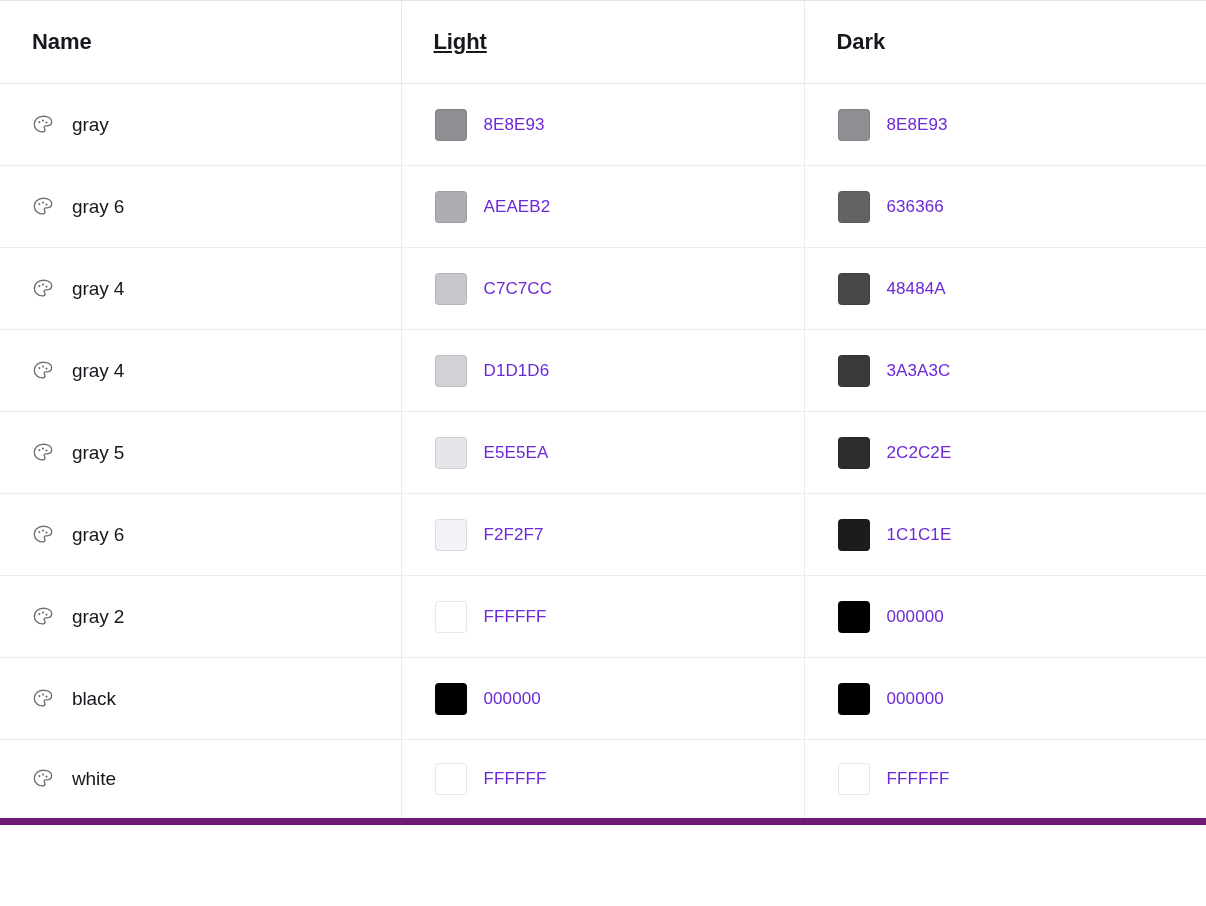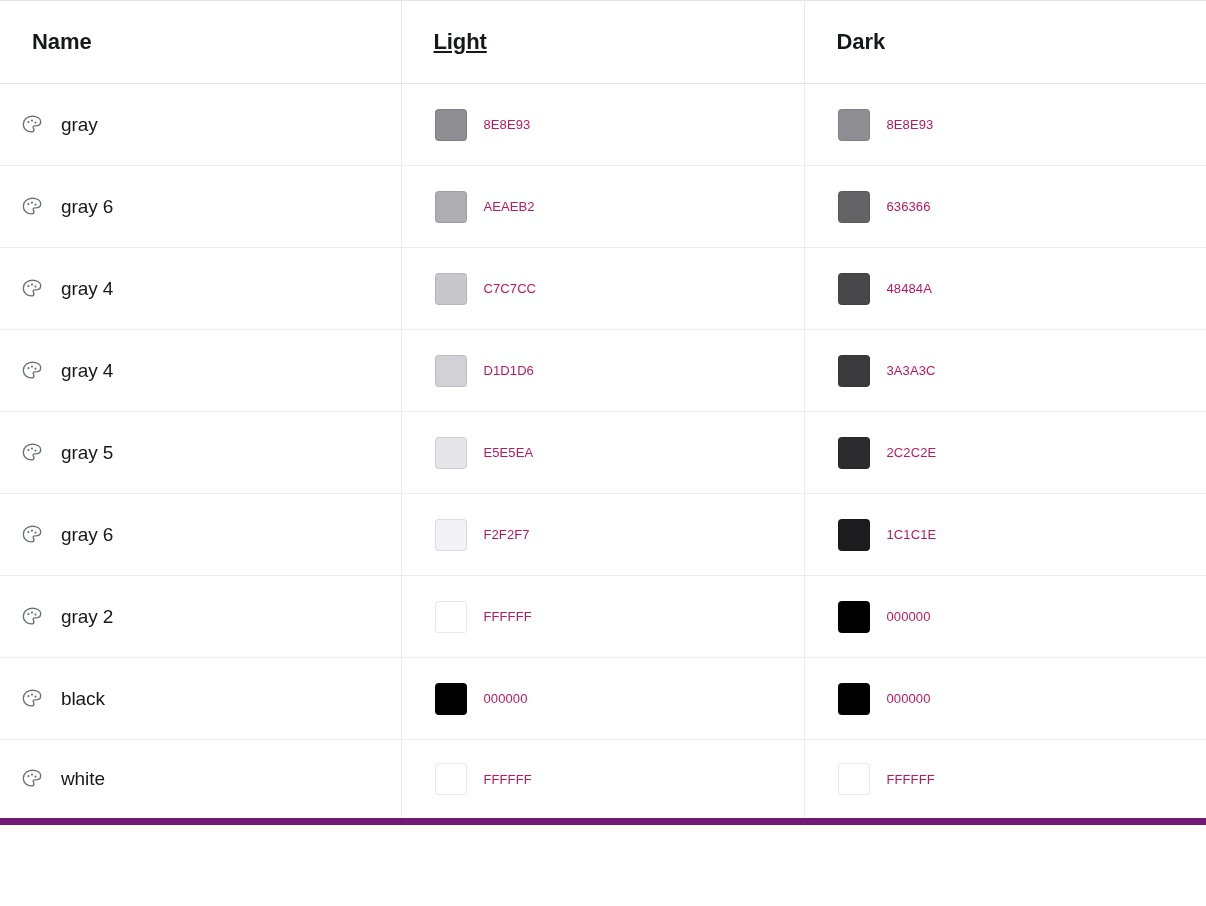--- a/index.html
+++ b/index.html
@@ -68,21 +68,21 @@
     vertical-align: middle;
     padding: 0;
     background: #ffffff;
   }
   .data-row > td.cell-dark { border-right: 1px solid #ececec; }
   .data-row:last-child > td { border-bottom: 7px solid #701a75; }
 
   .name-cell {
     display: flex;
     align-items: center;
-    padding-left: 20px;
+    padding-left: 31px;
     gap: 17px;
   }
   .palette-icon {
     width: 24px;
     height: 24px;
     flex: 0 0 24px;
     display: block;
     color: #6c7076;
   }
   .palette-icon svg { display: block; width: 24px; height: 24px; }
@@ -101,22 +101,22 @@
   }
   .swatch {
     width: 32px;
     height: 32px;
     flex: 0 0 32px;
     border-radius: 4px;
     border: 1px solid rgba(0,0,0,0.09);
     display: block;
   }
   .hexval {
-    font-size: 13px;
-    color: #be185d;
+    font-size: 17px;
+    color: #6d28d9;
     letter-spacing: 0.1px;
     white-space: nowrap;
   }
 </style>
 </head>
 <body>
 
 <table class="token-table">
   <thead>
     <tr class="head-row">

